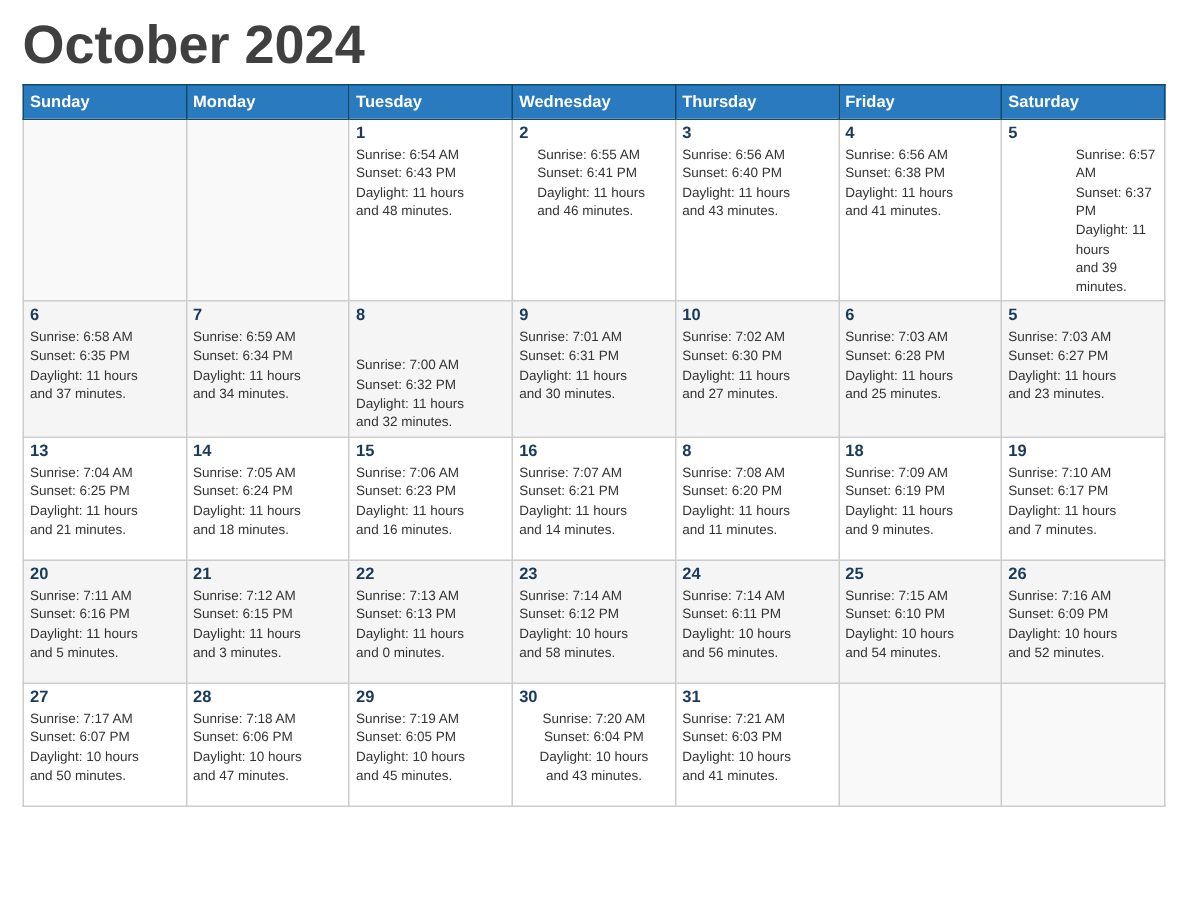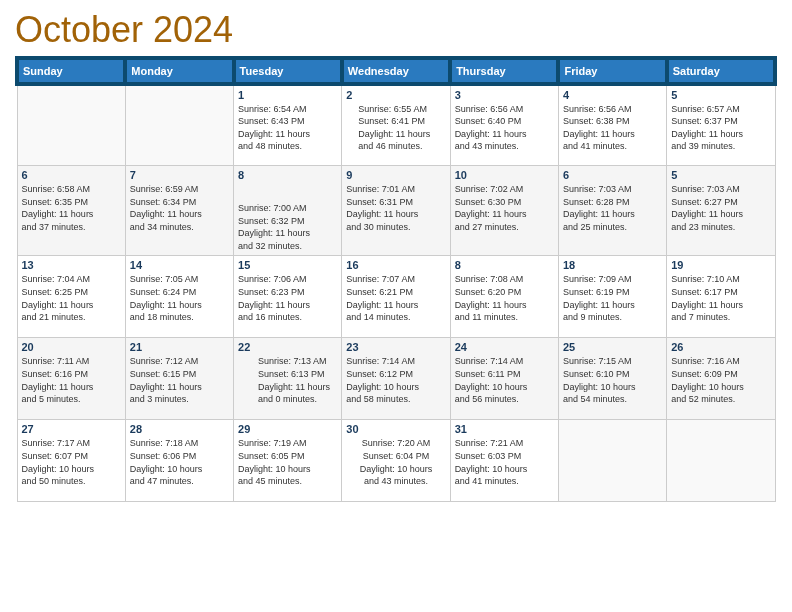--- a/index.html
+++ b/index.html
@@ -23,41 +23,41 @@
     .logo {
       display: flex;
       flex-direction: column;
       align-items: flex-start;
     }
     .title-area {
       text-align: right;
     }
     .month-title {
       font-size: 36px;
-      font-weight: normal;
-      color: #a16207;
+      font-weight: bold;
+      color: #404040;
       line-height: 1.1;
     }
     .location {
       font-size: 14px;
       color: #333;
     }
     table {
       width: 100%;
       border-collapse: collapse;
       table-layout: fixed;
     }
     thead th {
       background: #2a7abf;
       color: #fff;
       font-size: 11px;
       font-weight: bold;
       padding: 5px 4px;
       text-align: left;
-      border: 4px solid #0c4a6e;
+      border: 1px solid #0c4a6e;
     }
     tbody td {
       vertical-align: top;
       border: 1px solid #ccc;
       padding: 3px 4px;
       font-size: 9.5px;
       color: #333;
       height: 82px;
     }
     tbody tr:nth-child(even) td {
@@ -131,21 +131,21 @@
           </td>
           <td>
             <span class="day-num">4</span>
             <div class="cell-text" style="white-space: pre-line;">Sunrise: 6:56 AM
 Sunset: 6:38 PM
 Daylight: 11 hours
 and 41 minutes.</div>
           </td>
           <td>
             <span class="day-num">5</span>
-            <div class="cell-text" style="white-space: pre-line;">Sunrise: 6:57 AM
+            <div class="cell-text" style="white-space: pre-line; margin-left: 45px;">Sunrise: 6:57 AM
 Sunset: 6:37 PM
 Daylight: 11 hours
 and 39 minutes.</div>
           </td>
         </tr>
         <tr>
           <td>
             <span class="day-num">6</span>
             <div class="cell-text" style="white-space: pre-line;">Sunrise: 6:58 AM
 Sunset: 6:35 PM
@@ -256,21 +256,21 @@
           </td>
           <td>
             <span class="day-num">21</span>
             <div class="cell-text" style="white-space: pre-line;">Sunrise: 7:12 AM
 Sunset: 6:15 PM
 Daylight: 11 hours
 and 3 minutes.</div>
           </td>
           <td>
             <span class="day-num">22</span>
-            <div class="cell-text" style="white-space: pre-line; margin-left: 20px;">Sunrise: 7:13 AM
+            <div class="cell-text" style="white-space: pre-line;">Sunrise: 7:13 AM
 Sunset: 6:13 PM
 Daylight: 11 hours
 and 0 minutes.</div>
           </td>
           <td>
             <span class="day-num">23</span>
             <div class="cell-text" style="white-space: pre-line;">Sunrise: 7:14 AM
 Sunset: 6:12 PM
 Daylight: 10 hours
 and 58 minutes.</div>

